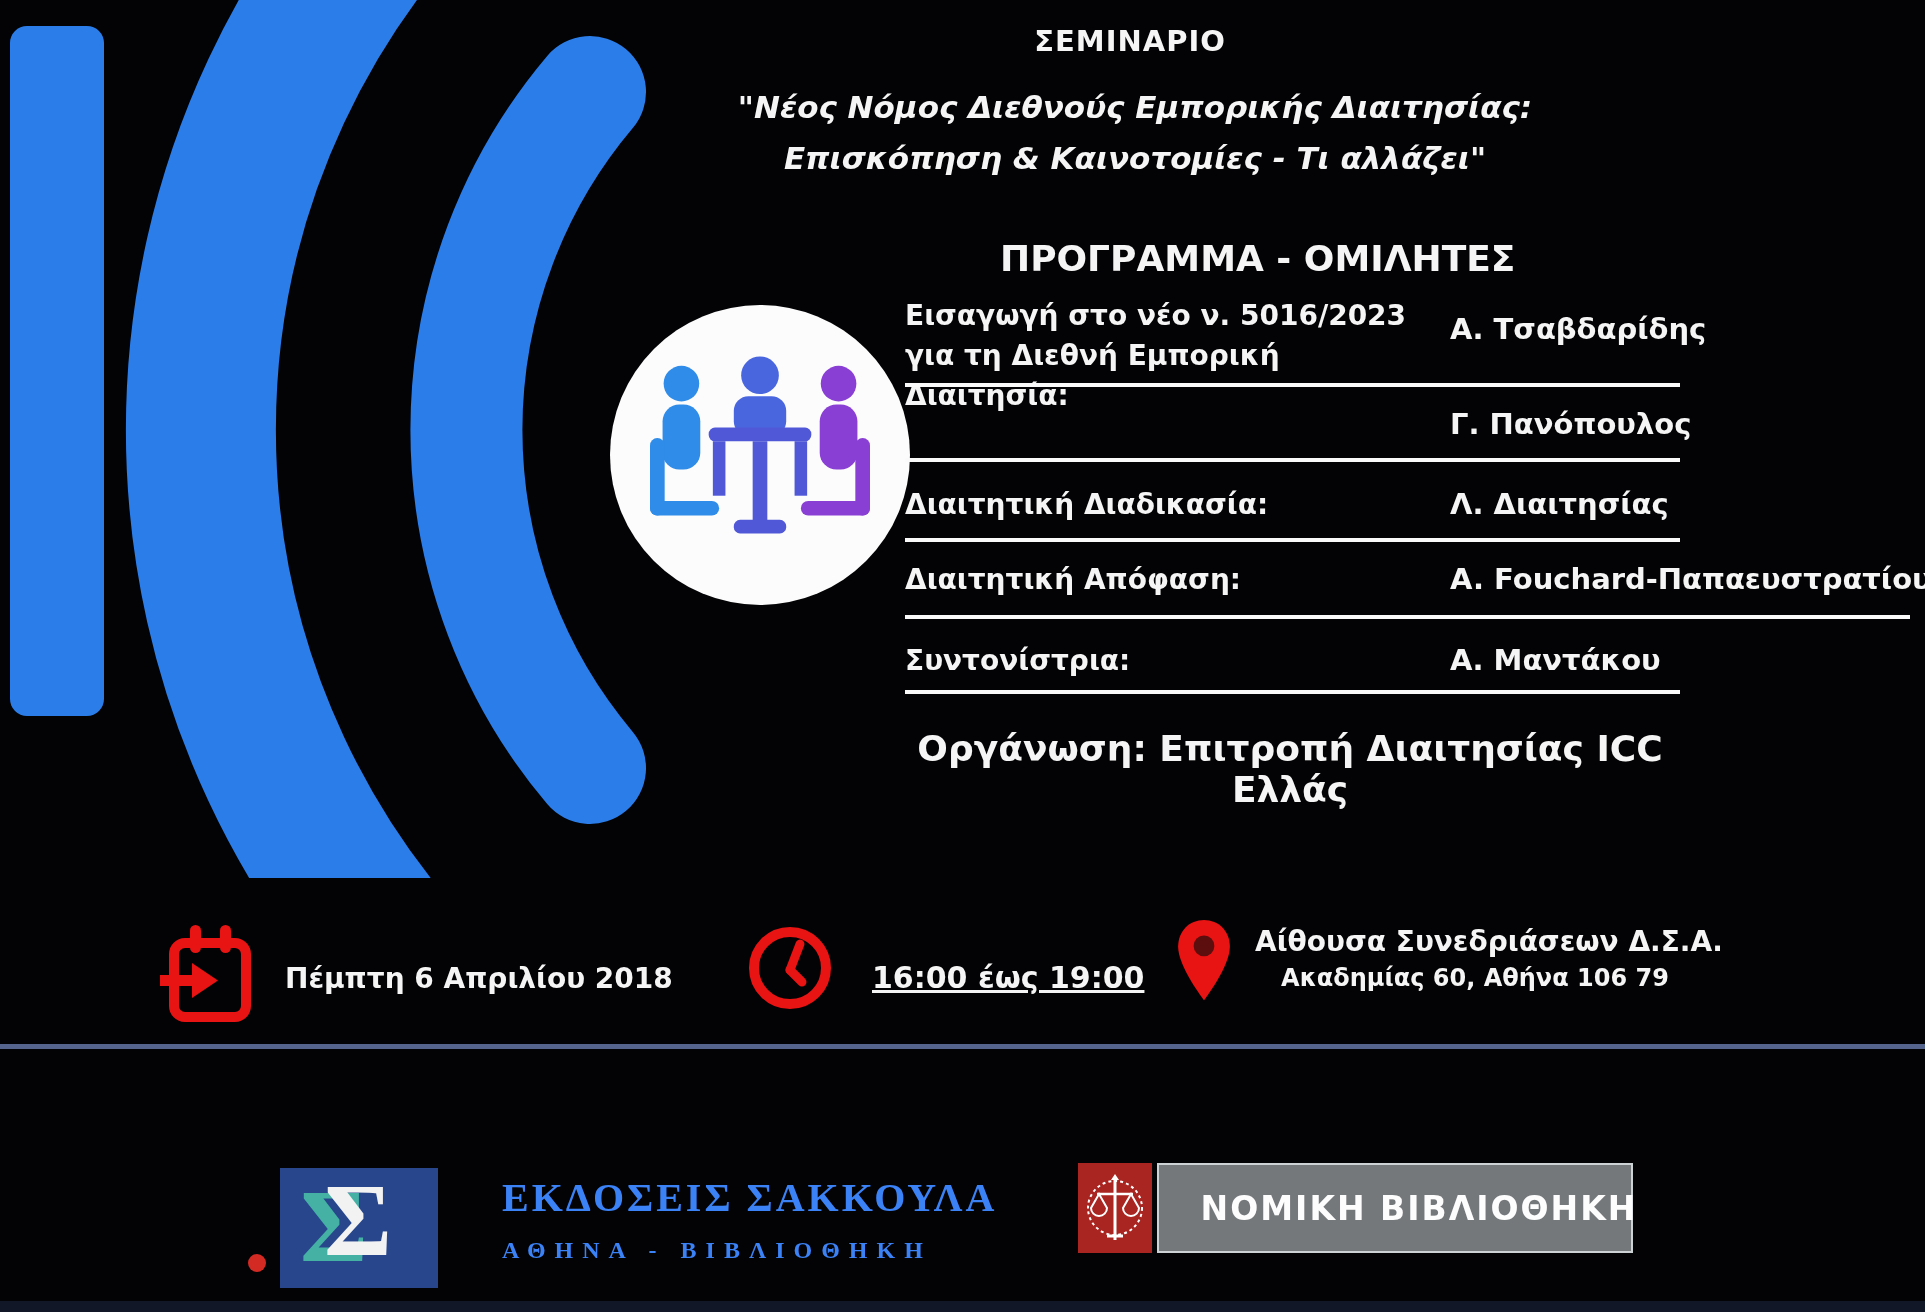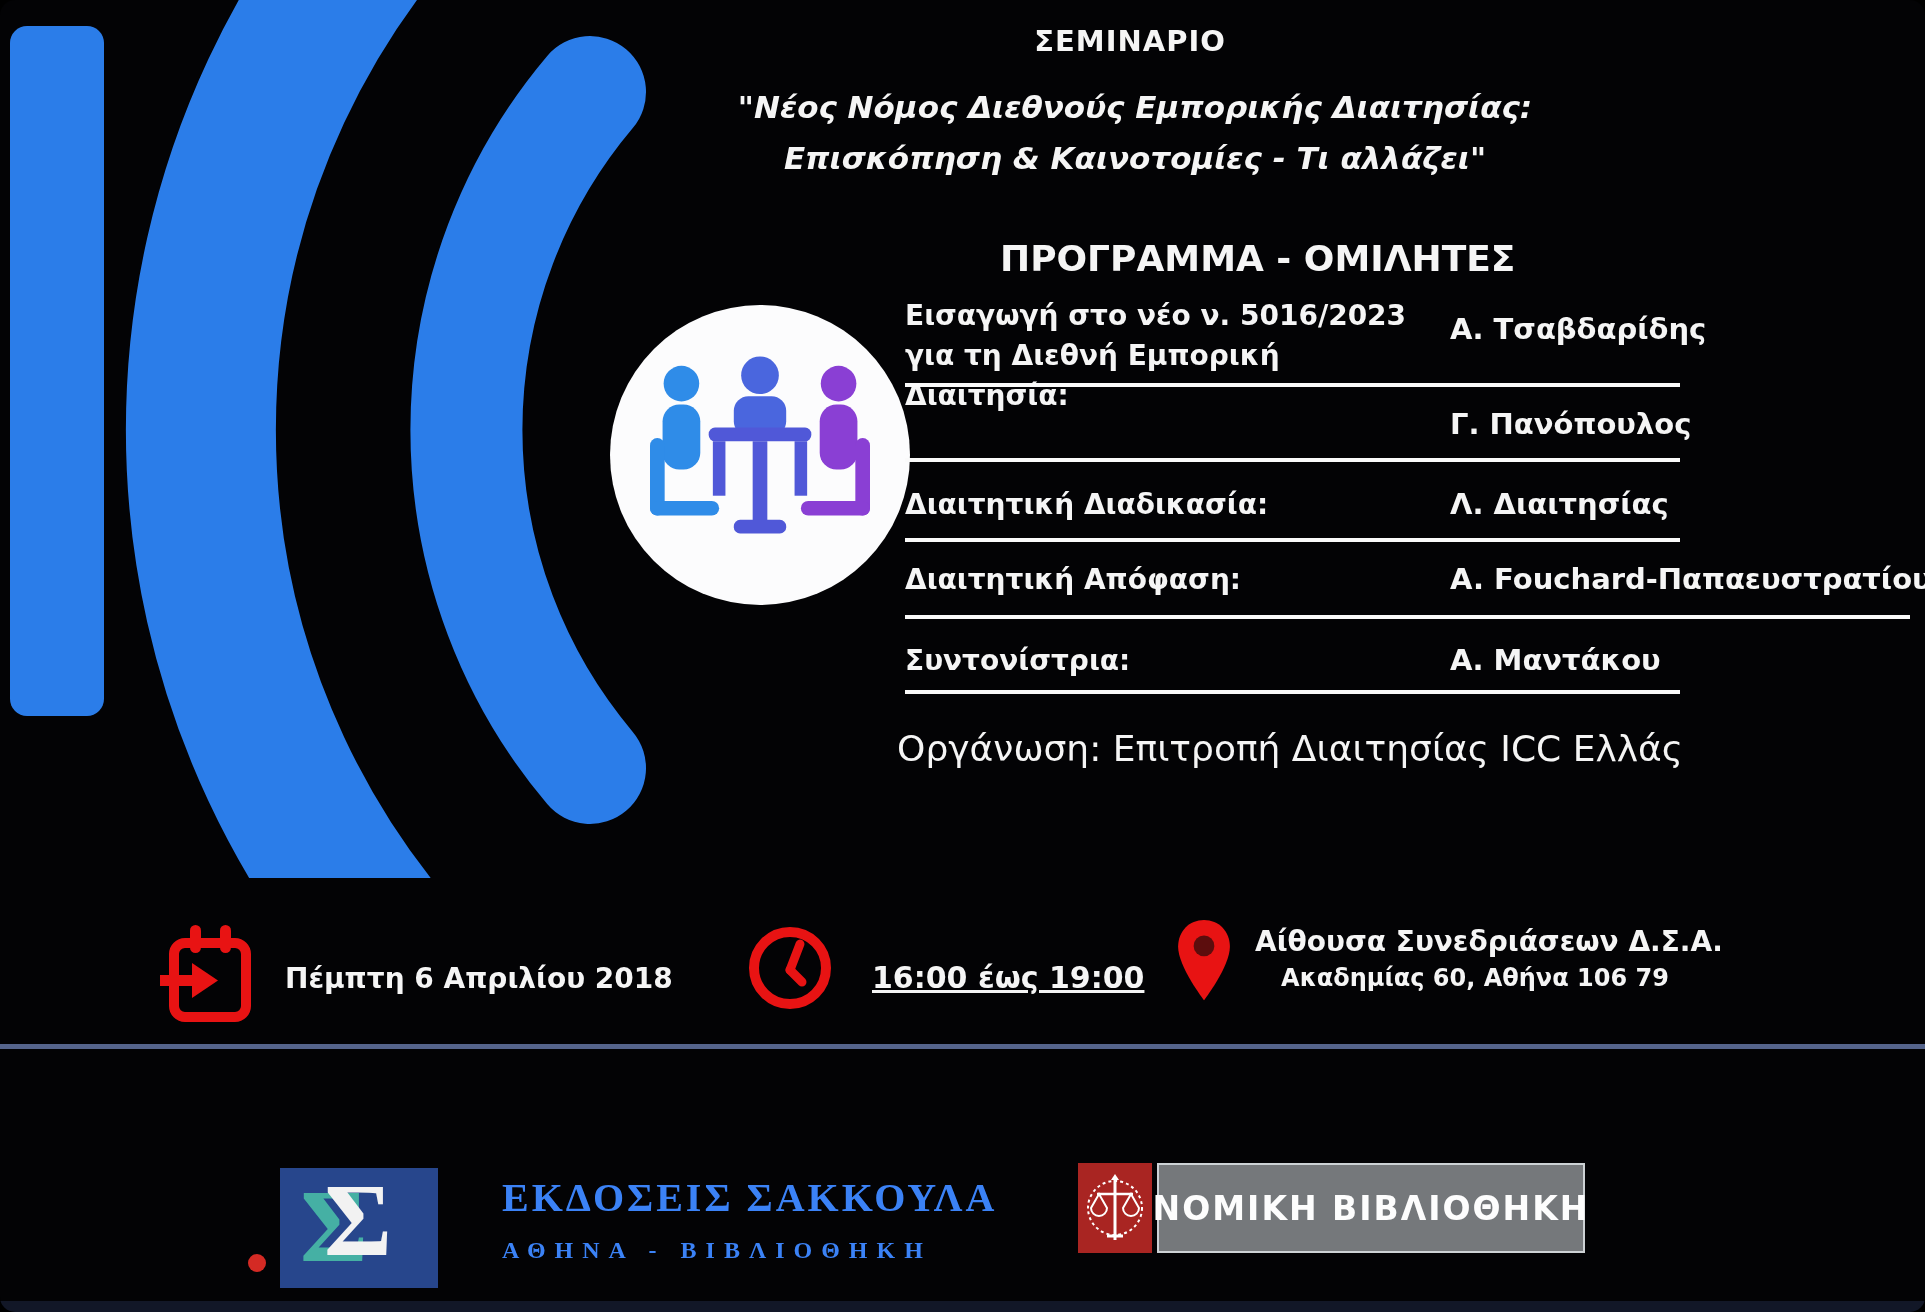--- a/index.html
+++ b/index.html
@@ -1,35 +1,35 @@
 <!DOCTYPE html>
 <html><head>
 <meta charset="utf-8">
 <style>
   html,body{margin:0;padding:0;background:#000;}
   .canvas{
     position:relative;width:1925px;height:1312px;overflow:hidden;
-    background:#030305;font-family:"DejaVu Sans","Liberation Sans",sans-serif;color:#f5f5f5;border-radius:15px;
+    background:#030305;font-family:"DejaVu Sans","Liberation Sans",sans-serif;color:#f5f5f5;
   }
   .abs{position:absolute;}
   .bgsvg{position:absolute;left:0;top:0;z-index:0;}
   
   .hub{left:610px;top:305px;width:300px;height:300px;border-radius:50%;background:#fcfcfd;z-index:1;}
   .hub-icon{left:650px;top:352px;z-index:2;}
   
   .seminar{left:880px;top:24px;width:500px;text-align:center;font-size:29px;font-weight:bold;letter-spacing:1px;z-index:3;}
   .quote{left:690px;top:82px;width:890px;text-align:center;font-size:31px;font-weight:bold;font-style:italic;line-height:51px;z-index:3;}
   .prog-header{left:1000px;top:238px;width:592px;text-align:left;font-size:36px;font-weight:bold;z-index:3;}
   
   .ptable{left:905px;top:0;width:1010px;height:730px;z-index:3;}
   .topic{position:absolute;left:0;font-size:28px;font-weight:bold;white-space:nowrap;}
   .topic.wrap{white-space:normal;width:515px;line-height:40px;}
   .speaker{position:absolute;left:545px;font-size:29px;font-weight:bold;white-space:nowrap;}
   .sep{position:absolute;left:0;height:4px;background:#fafafa;width:775px;}
-  .organizer{left:890px;top:728px;width:800px;text-align:center;font-size:36px;font-weight:normal;z-index:3;}
+  .organizer{left:890px;top:728px;width:800px;text-align:center;font-size:36px;font-weight:bold;z-index:3;}
   
   .info-text{font-weight:bold;white-space:nowrap;z-index:3;}
   .date-txt{left:285px;top:962px;font-size:28px;}
   .time-txt{left:872px;top:960px;font-size:30px;text-decoration:underline;}
   .venue{left:1255px;top:925px;width:440px;text-align:center;z-index:3;}
   .venue .l1{font-size:28px;font-weight:bold;white-space:nowrap;}
   .venue .l2{font-size:24px;font-weight:bold;white-space:nowrap;margin-top:6px;}
   .divider{left:0;top:1044px;width:1925px;height:5px;background:#55648c;z-index:3;}
   
   .sp-heading{left:660px;top:1092px;width:420px;text-align:center;font-size:28px;font-weight:bold;z-index:3;}
@@ -38,21 +38,21 @@
   .sak-sq .sg{position:absolute;font-family:"Liberation Serif","DejaVu Serif",serif;font-size:104px;line-height:104px;font-weight:bold;}
   .sak-sq .teal{left:20px;top:6px;color:#45b0a4;}
   .sak-sq .white{left:44px;top:0px;color:#f2f2f2;}
   .sak-dot{position:absolute;left:-32px;top:86px;width:18px;height:18px;border-radius:50%;background:#d42a24;}
   .sak-text{position:absolute;left:222px;top:6px;color:#3b82f6;font-family:"Liberation Serif","DejaVu Serif",serif;}
   .sak-text .t1{font-size:40px;font-weight:bold;letter-spacing:3px;white-space:nowrap;}
   .sak-text .t2{font-size:24px;font-weight:bold;letter-spacing:9px;margin-top:16px;white-space:nowrap;}
   .nom{left:1078px;top:1163px;z-index:3;}
   .nom-sq{position:absolute;left:0;top:0;width:74px;height:90px;background:#a92522;display:flex;align-items:center;justify-content:center;}
   .nom-box{position:absolute;left:79px;top:0;width:424px;height:86px;background:#75787b;border:2px solid #cdd2d5;
-           display:flex;align-items:center;justify-content:center;font-size:33px;font-weight:bold;letter-spacing:2px;color:#fdfdfd;white-space:nowrap;}
+           display:flex;align-items:center;justify-content:center;font-size:33px;font-weight:bold;letter-spacing:2px;color:#fdfdfd;white-space:nowrap;padding-left:48px;}
   .bottom-strip{left:0;top:1301px;width:1925px;height:11px;background:#121727;z-index:3;}
 </style>
 </head>
 <body>
 
 <div class="canvas">
 
   <svg class="bgsvg" width="1925" height="1312">
     <defs>
         <clipPath id="heroclip">

